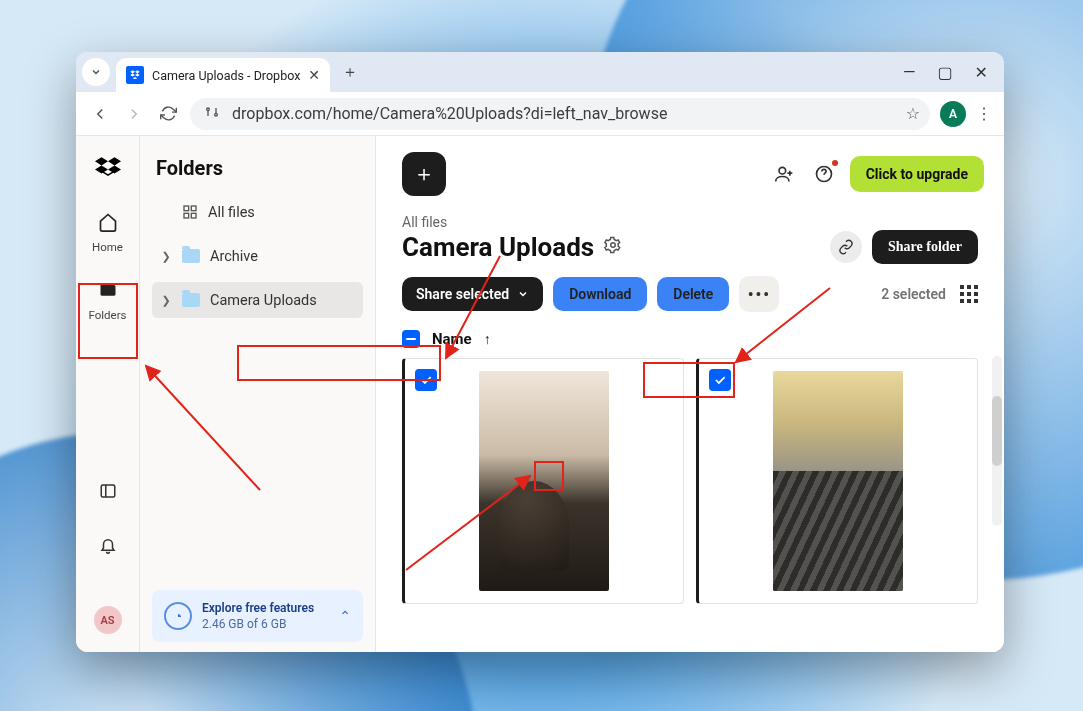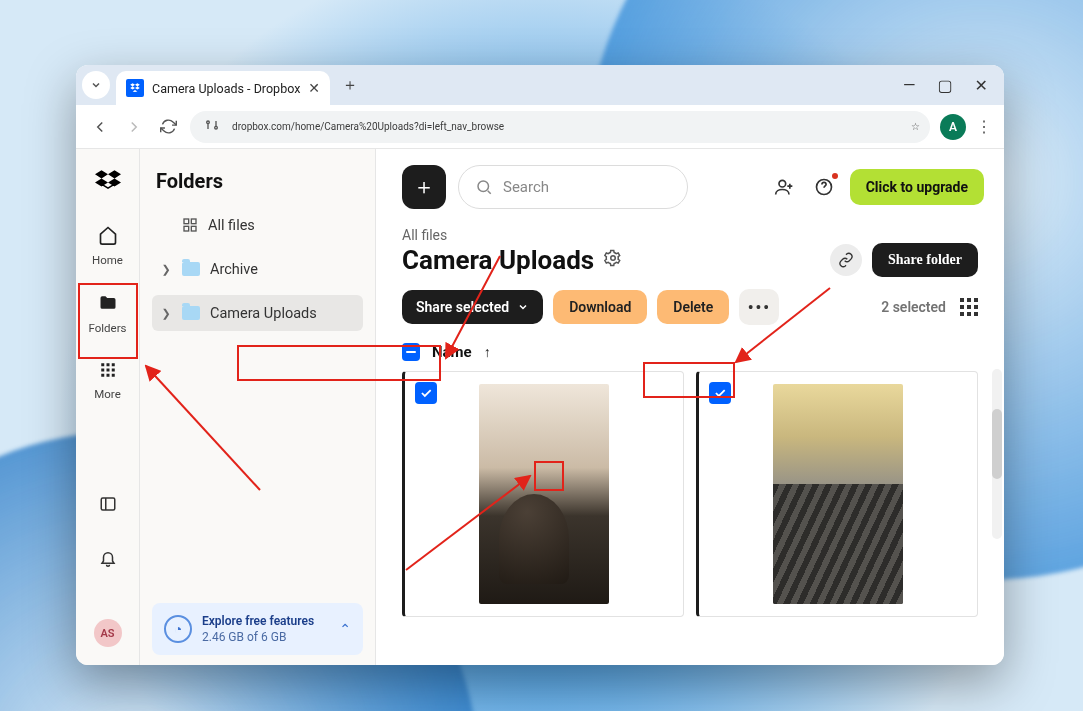--- a/index.html
+++ b/index.html
@@ -3,35 +3,35 @@
 <meta charset="utf-8">
 <style>
   :root { --win11-blue:#0a78d4; --accent:#0061ff; --bg:#faf9f7; }
   * { box-sizing:border-box; font-family:-apple-system,BlinkMacSystemFont,"Segoe UI",Roboto,Helvetica,Arial,sans-serif; }
   body { margin:0; background:radial-gradient(circle at 50% 60%, #a9d4f8 0%, #5aa8e6 35%, #d6e9f7 70%); width:1083px; height:711px; overflow:hidden; position:relative; }
   .wallpaper-swirl { position:absolute; inset:0; pointer-events:none;}
   .wallpaper-swirl::before, .wallpaper-swirl::after { content:""; position:absolute; border-radius:50%; }
   .wallpaper-swirl::before { width:700px;height:700px;left:-220px;bottom:-420px;background:radial-gradient(circle,#fff3,#1e74c4);filter:blur(2px);}
   .wallpaper-swirl::after { width:800px;height:800px;right:-300px;top:-220px;background:radial-gradient(circle,#fff3,#2b86d6);filter:blur(2px);}
 
-  .browser { position:absolute; left:76px; top:65px; width:928px; height:600px; background:#fff; border-radius:12px; box-shadow:0 18px 50px rgba(0,0,0,.35); overflow:hidden; display:flex; flex-direction:column; }
+  .browser { position:absolute; left:76px; top:52px; width:928px; height:600px; background:#fff; border-radius:12px; box-shadow:0 18px 50px rgba(0,0,0,.35); overflow:hidden; display:flex; flex-direction:column; }
 
   .titlebar { height:40px; background:#dfe8f3; display:flex; align-items:center; padding:0 8px 0 6px; gap:6px; }
   .titlebar .search-orb { width:28px;height:28px;border-radius:50%;background:#fff;display:flex;align-items:center;justify-content:center;color:#555;}
   .tab { background:#fff;border-radius:10px 10px 0 0;margin-top:6px;height:34px;display:flex;align-items:center;gap:8px;padding:0 10px;max-width:240px;flex:0 0 auto;font-size:12.5px;color:#222;}
   .tab .favicon { width:18px;height:18px;background:#0061fe;display:flex;align-items:center;justify-content:center;border-radius:2px;}
   .tab .close { color:#444;font-size:14px;}
   .newtab { width:28px;height:28px;border-radius:50%;display:flex;align-items:center;justify-content:center;color:#444;}
   .titlebar .spacer{flex:1;}
   .win-ctrl{display:flex;align-items:center;gap:22px;padding-right:8px;color:#333;}
 
   .addrbar { height:44px; display:flex; align-items:center; gap:10px; padding:0 12px; border-bottom:1px solid #e6e6e6; }
   .addrbar .navbtn{width:24px;height:24px;display:flex;align-items:center;justify-content:center;color:#555;border-radius:50%;}
   .addrbar .navbtn.disabled{color:#bbb;}
-  .url-pill{flex:1;height:32px;border-radius:16px;background:#f1f3f4;display:flex;align-items:center;gap:10px;padding:0 10px 0 12px;font-size:10px;color:#3c3c3c;}
+  .url-pill{flex:1;height:32px;border-radius:16px;background:#f1f3f4;display:flex;align-items:center;gap:10px;padding:0 10px 0 12px;font-size:16px;color:#3c3c3c;}
   .url-pill .secure{width:20px;text-align:center;color:#555;font-size:12px;}
   .url-pill .star{color:#555;}
   .profile-circle{width:26px;height:26px;border-radius:50%;background:#0a7b58;color:#fff;display:flex;align-items:center;justify-content:center;font-size:12px;font-weight:600;}
   .kebab{color:#555;}
 
   .app{flex:1;display:flex;min-height:0;}
   .rail{width:64px;border-right:1px solid #e6e6e6;background:var(--bg);display:flex;flex-direction:column;align-items:center;gap:14px;padding:18px 0;}
   .rail .logo{color:#000;font-size:24px;margin-bottom:6px;}
   .rail-item{display:flex;flex-direction:column;align-items:center;gap:4px;font-size:11.5px;color:#444;width:100%;padding:6px 0;}
   .rail-item .ico{font-size:18px;color:#222;}
@@ -67,21 +67,21 @@
   .content-scroll{flex:1;overflow:auto;position:relative;padding:0 26px 20px;}
   .breadcrumb{font-size:14px;color:#666;margin-top:6px;}
   .page-title-row{display:flex;align-items:center;gap:10px;margin-top:2px;}
   .page-title{font-size:26px;font-weight:700;color:#111;}
   .share-row{position:absolute;right:26px;top:22px;display:flex;align-items:center;gap:10px;}
   .link-circle{width:32px;height:32px;border-radius:50%;background:#ececec;display:flex;align-items:center;justify-content:center;color:#333;font-size:15px;}
   .share-btn{background:#1d1d1d;color:#fff;font-weight:600;font-size:14px;padding:9px 16px;border-radius:10px;font-family:Liberation Serif, serif;}
 
   .action-row{display:flex;align-items:center;gap:10px;margin-top:14px;}
   .pill-dark{background:#1d1d1d;color:#fff;font-weight:600;font-size:14px;padding:9px 14px;border-radius:10px;display:flex;align-items:center;gap:8px;}
-  .pill-light{background:#fdba74;color:#222;font-weight:600;font-size:14px;padding:9px 16px;border-radius:10px;}
+  .pill-light{background:#3b82f6;color:#222;font-weight:600;font-size:14px;padding:9px 16px;border-radius:10px;}
   .pill-more{width:40px;height:36px;background:#f1efec;border-radius:10px;display:flex;align-items:center;justify-content:center;color:#333;letter-spacing:2px;font-weight:700;}
   .sel-row{margin-left:auto;display:flex;align-items:center;gap:14px;color:#737373;font-size:14px;font-weight:600;}
   .view-grid{display:grid;grid-template-columns:repeat(3,4px);grid-gap:3px;}
   .view-grid span{width:4px;height:4px;background:#333;}
 
   .list-header{display:flex;align-items:center;gap:12px;margin-top:18px;padding-bottom:8px;}
   .list-header .cbx{width:18px;height:18px;border-radius:4px;background:var(--accent);display:flex;align-items:center;justify-content:center;}
   .list-header .cbx .dash{width:10px;height:2.5px;background:#fff;border-radius:2px;}
   .list-header .colname{font-weight:700;font-size:15px;color:#111;}
   .list-header .sort{font-size:14px;color:#111;}
@@ -183,36 +183,20 @@
         <span>Home</span>
       </div>
       <div class="rail-item">
         <span class="ico">
           <svg width="20" height="20" viewBox="0 0 24 24" fill="currentColor">
               <path d="M3 6a2 2 0 012-2h4l2 2h8a2 2 0 012 2v9a2 2 0 01-2 2H5a2 2 0 01-2-2z"></path>
             </svg>
         </span>
         <span>Folders</span>
       </div>
-      <div class="rail-item">
-        <span class="ico">
-          <svg width="18" height="18" viewBox="0 0 24 24" fill="currentColor">
-              <rect x="3" y="3" width="4" height="4"></rect>
-              <rect x="10" y="3" width="4" height="4"></rect>
-              <rect x="17" y="3" width="4" height="4"></rect>
-              <rect x="3" y="10" width="4" height="4"></rect>
-              <rect x="10" y="10" width="4" height="4"></rect>
-              <rect x="17" y="10" width="4" height="4"></rect>
-              <rect x="3" y="17" width="4" height="4"></rect>
-              <rect x="10" y="17" width="4" height="4"></rect>
-              <rect x="17" y="17" width="4" height="4"></rect>
-            </svg>
-        </span>
-        <span>More</span>
-      </div>
       <div class="spacer"></div>
       <div class="rail-icon">
         <svg width="18" height="18" viewBox="0 0 24 24" fill="none" stroke="currentColor" stroke-width="2">
             <rect x="3" y="4" width="18" height="16" rx="2"></rect>
             <path d="M9 4v16"></path>
           </svg>
       </div>
       <div class="rail-icon">
         <svg width="18" height="18" viewBox="0 0 24 24" fill="none" stroke="currentColor" stroke-width="2">
             <path d="M18 16v-5a6 6 0 10-12 0v5l-2 3h16zM10 21a2 2 0 004 0"></path>
@@ -255,27 +239,20 @@
           <div class="sub">2.46 GB of 6 GB</div>
         </div>
         <div class="chev-up">⌃</div>
       </div>
     </div>
 
     <div class="main">
 
       <div class="topbar">
         <div class="addbtn">＋</div>
-        <div class="search-pill">
-          <svg width="18" height="18" viewBox="0 0 24 24" fill="none" stroke="currentColor" stroke-width="2">
-              <circle cx="11" cy="11" r="7"></circle>
-              <path d="M21 21l-4-4"></path>
-            </svg>
-          <span>Search</span>
-        </div>
         <div class="spacer"></div>
         <div class="ico-btn">
           <svg width="20" height="20" viewBox="0 0 24 24" fill="none" stroke="currentColor" stroke-width="2">
               <circle cx="10" cy="8" r="4"></circle>
               <path d="M2 21c0-4 4-6 8-6s8 2 8 6M19 8v6M16 11h6"></path>
             </svg>
         </div>
         <div class="ico-btn">
           <svg width="20" height="20" viewBox="0 0 24 24" fill="none" stroke="currentColor" stroke-width="2">
               <circle cx="12" cy="12" r="9"></circle>

